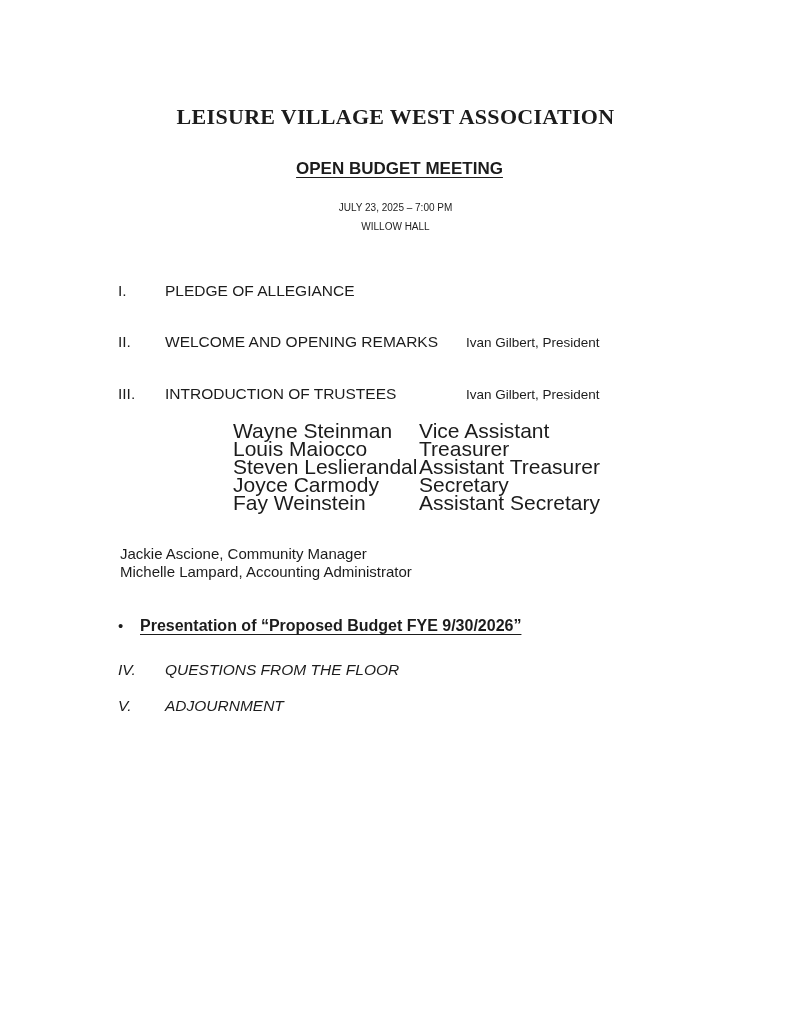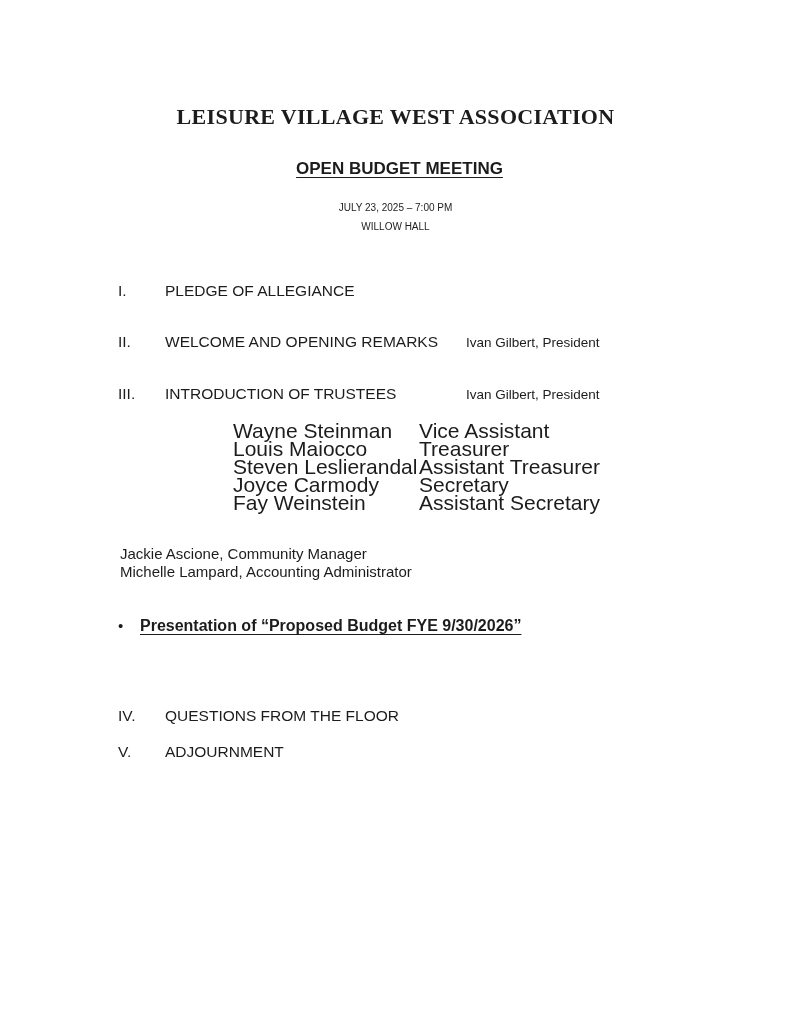--- a/index.html
+++ b/index.html
@@ -81,21 +81,21 @@
     font-size: 16px;
     line-height: 19px;
   }
   .bullet-glyph { flex: 0 0 22px; font-size: 15px; }
   .bullet-text {
     font-weight: bold;
     text-decoration: underline;
     text-underline-offset: 3px;
   }
 
-  .agenda-bottom { margin-top: 72px; }
+  .agenda-bottom { margin-top: 26px; font-style: italic; }
 </style>
 </head>
 <body>
 
 <div class="page">
 
   <h1 class="doc-title">LEISURE VILLAGE WEST ASSOCIATION</h1>
 
   <h2 class="meeting-title"><span class="u">OPEN BUDGET MEETING</span></h2>
 

